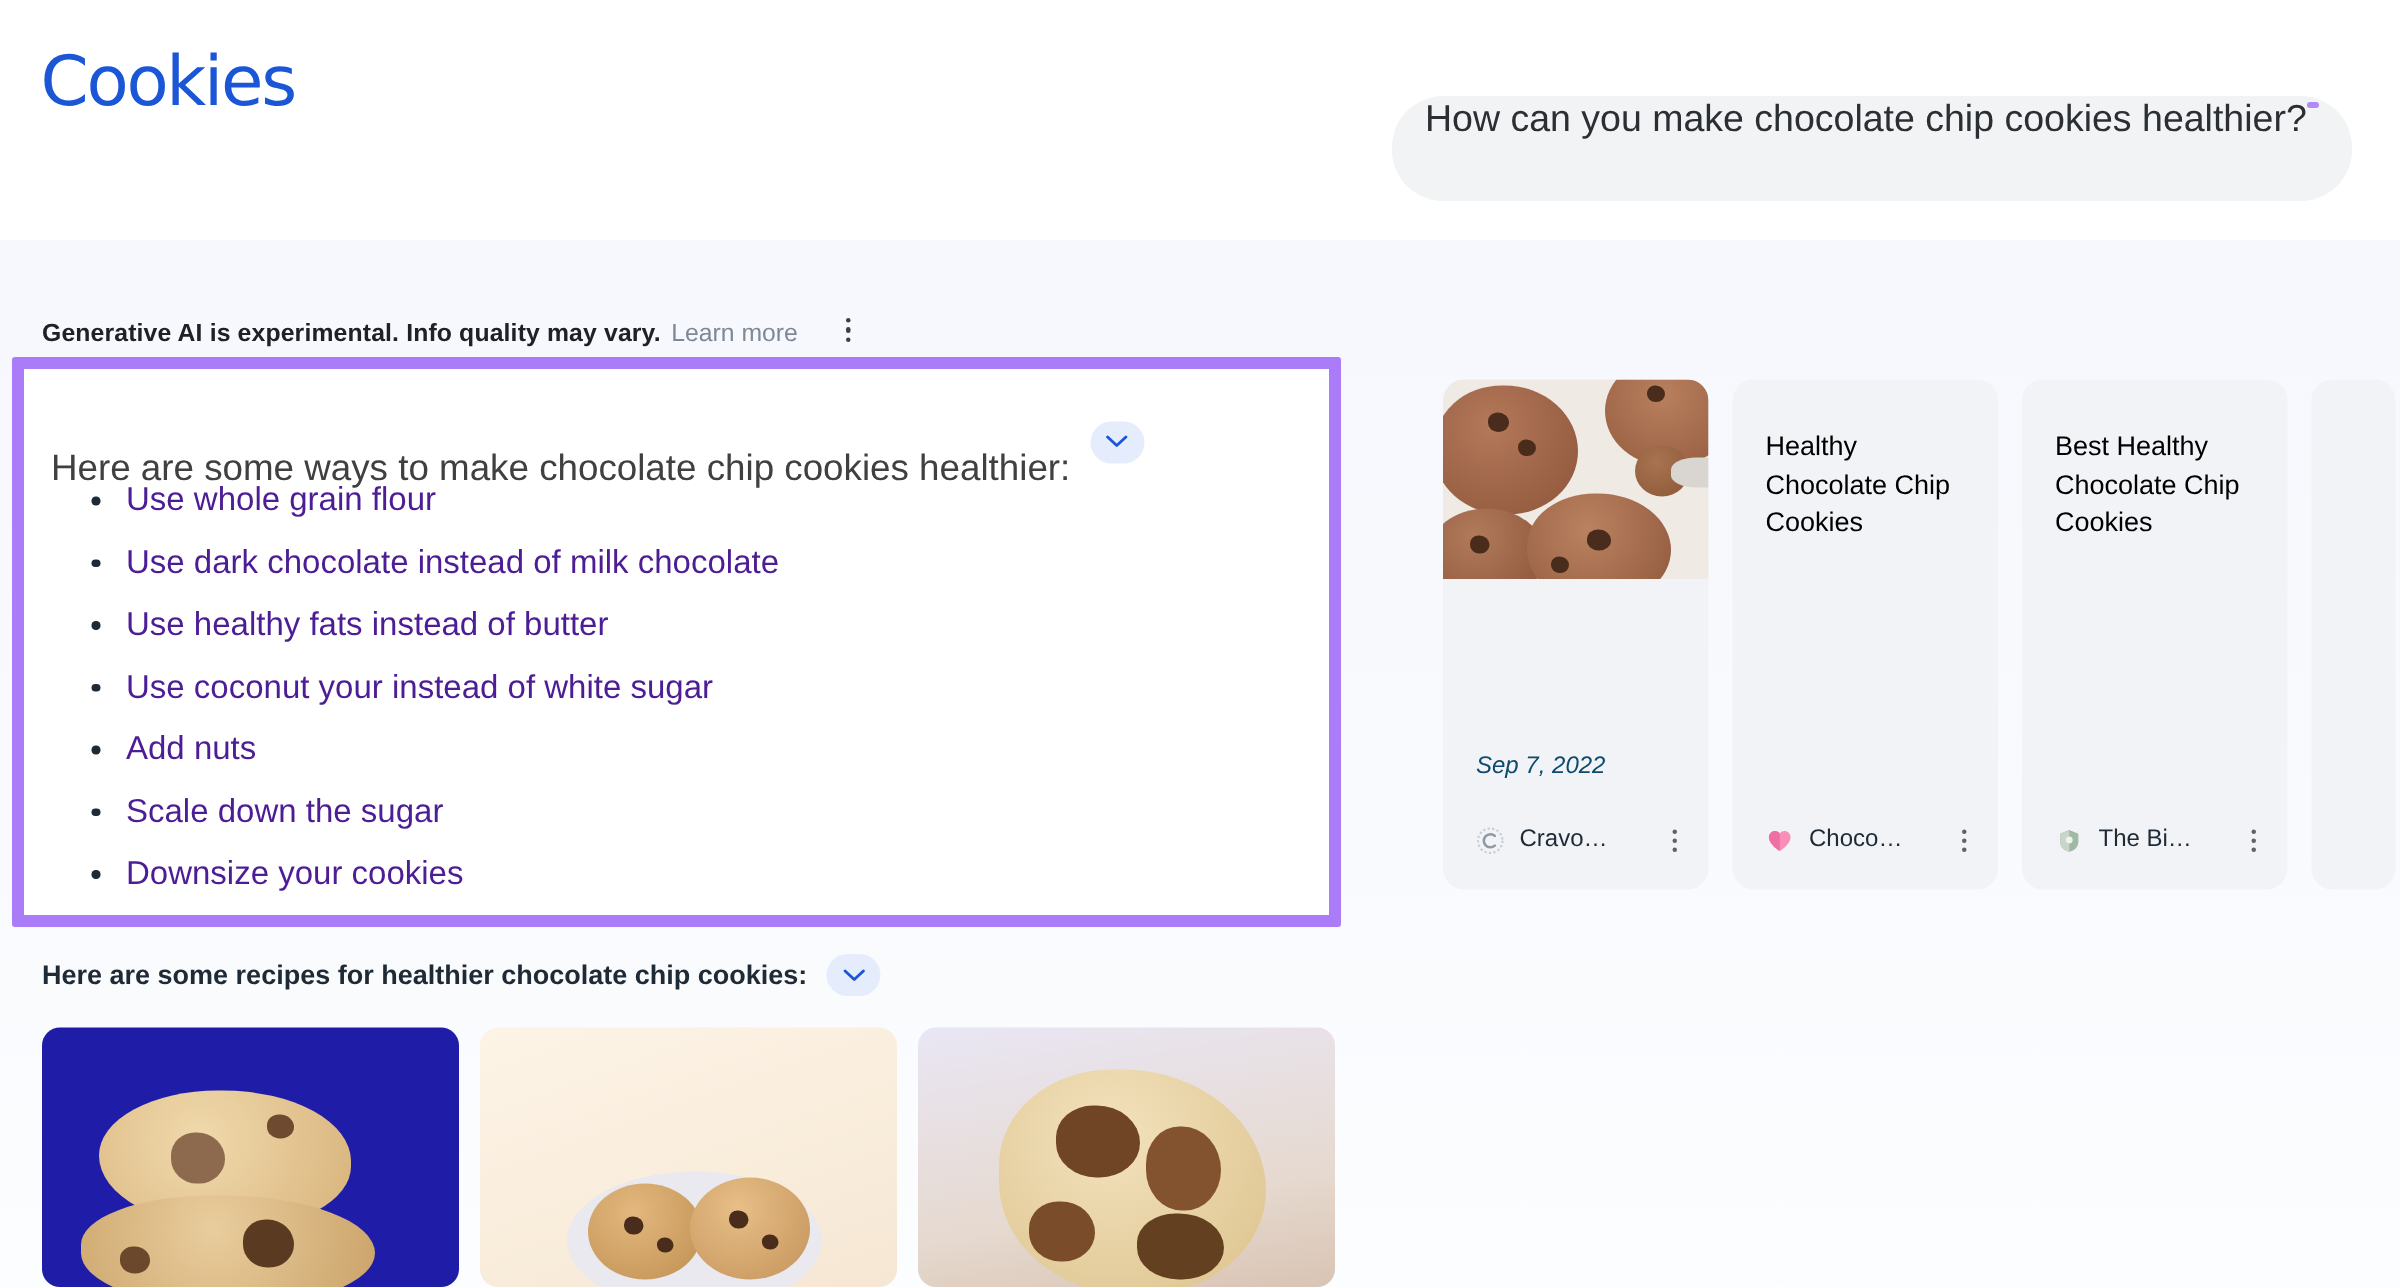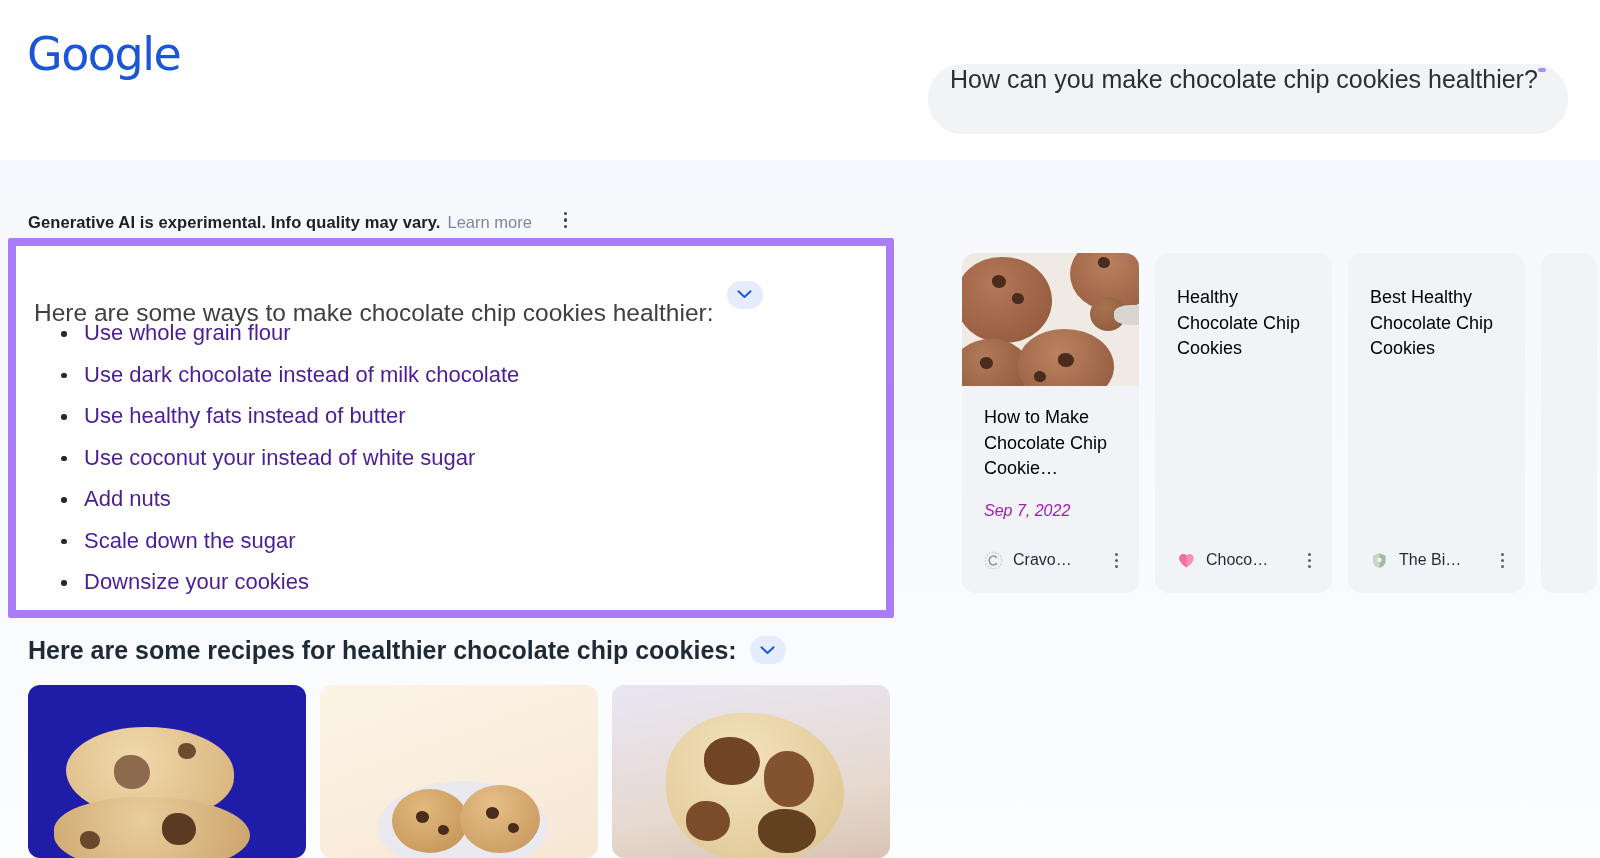--- a/index.html
+++ b/index.html
@@ -125,21 +125,21 @@
     background: #1f2a37;
   }
 
   
   .answer-head2 {
     position: absolute; left: 28px; top: 476px;
     display: flex; align-items: center; gap: 13px;
     white-space: nowrap;
   }
   .answer-head2 .h-text {
-    font-size: 25px; font-weight: bold; color: #1f2a37; line-height: 28px;
+    font-size: 18px; font-weight: bold; color: #1f2a37; line-height: 28px;
   }
 
   
   .recipe-row {
     position: absolute; left: 28px; top: 525px;
     display: flex; gap: 14px;
   }
   .recipe-card {
     width: 278px; height: 173px;
     border-radius: 12px;
@@ -170,21 +170,21 @@
   .src-title {
     position: absolute; left: 22px; top: 32px;
     width: 140px;
     font-size: 18px; line-height: 25.5px; color: #000000;
   }
   .src-card.with-thumb .src-title {
     top: 152px; left: 22px;
   }
   .src-date {
     position: absolute; left: 22px; top: 249px;
-    font-size: 16px; color: #a21caf; font-style: italic;
+    font-size: 16px; color: #0c4a6e; font-style: italic;
   }
   .src-foot {
     position: absolute; left: 22px; bottom: 21px;
     width: 140px;
     display: flex; align-items: center; gap: 10px;
   }
   .favicon { width: 19px; height: 19px; flex: none; display: block; }
   .src-site {
     font-size: 16px; color: #1f2a37; white-space: nowrap;
     overflow: hidden; flex: 1;
@@ -198,21 +198,21 @@
     background: #4a2c1c;
   }
   .cookie {
     position: absolute; border-radius: 50%;
   }
 </style>
 </head>
 <body>
 
 <div class="topbar">
-  <div class="logo">Google</div>
+  <div class="logo">Cookies</div>
 
   <div class="searchbox">
     <div class="q">How can you make chocolate chip cookies healthier?</div>
     <div class="q-underline"></div>
   </div>
 </div>
 
 <div class="results">
 
   <div class="disclaimer">
@@ -302,21 +302,20 @@
         <div class="cookie" style="left:108px;top:-16px;width:86px;height:74px;background:radial-gradient(circle at 45% 35%,#b9805f,#91583c);border-radius:50%"></div>
         <div class="chip" style="left:136px;top:4px;width:12px;height:11px"></div>
         <div class="cookie" style="left:-10px;top:86px;width:78px;height:62px;background:radial-gradient(circle at 40% 30%,#b17a5a,#8a5339);border-radius:50%"></div>
         <div class="chip" style="left:18px;top:104px;width:13px;height:12px"></div>
         <div class="cookie" style="left:56px;top:76px;width:96px;height:74px;background:radial-gradient(circle at 42% 32%,#bb8261,#8f573b);border-radius:48% 52% 50% 50%"></div>
         <div class="chip" style="left:96px;top:100px;width:16px;height:14px"></div>
         <div class="chip" style="left:72px;top:118px;width:12px;height:11px"></div>
         <div class="cookie" style="left:128px;top:44px;width:36px;height:34px;background:radial-gradient(circle at 40% 32%,#a8734f,#8b5738);border-radius:50%"></div>
         <div class="cookie" style="left:152px;top:52px;width:42px;height:20px;background:#d9d6d2;border-radius:40%"></div>
       </div>
-      <div class="src-title">How to Make Chocolate Chip Cookie…</div>
       <div class="src-date">Sep 7, 2022</div>
       <div class="src-foot">
         <svg class="favicon" viewBox="0 0 20 20">
           <circle cx="10" cy="10" r="8.6" fill="none" stroke="#c8cdd4" stroke-width="1.5" stroke-dasharray="1.6 1.6"></circle>
           <path d="M13.2 6.6a4.6 4.6 0 1 0 0 6.8" fill="none" stroke="#8f98a3" stroke-width="1.8" stroke-linecap="round"></path>
         </svg>
         <span class="src-site">Cravo…</span>
         <span class="kebab small">
             <i></i>
             <i></i>

